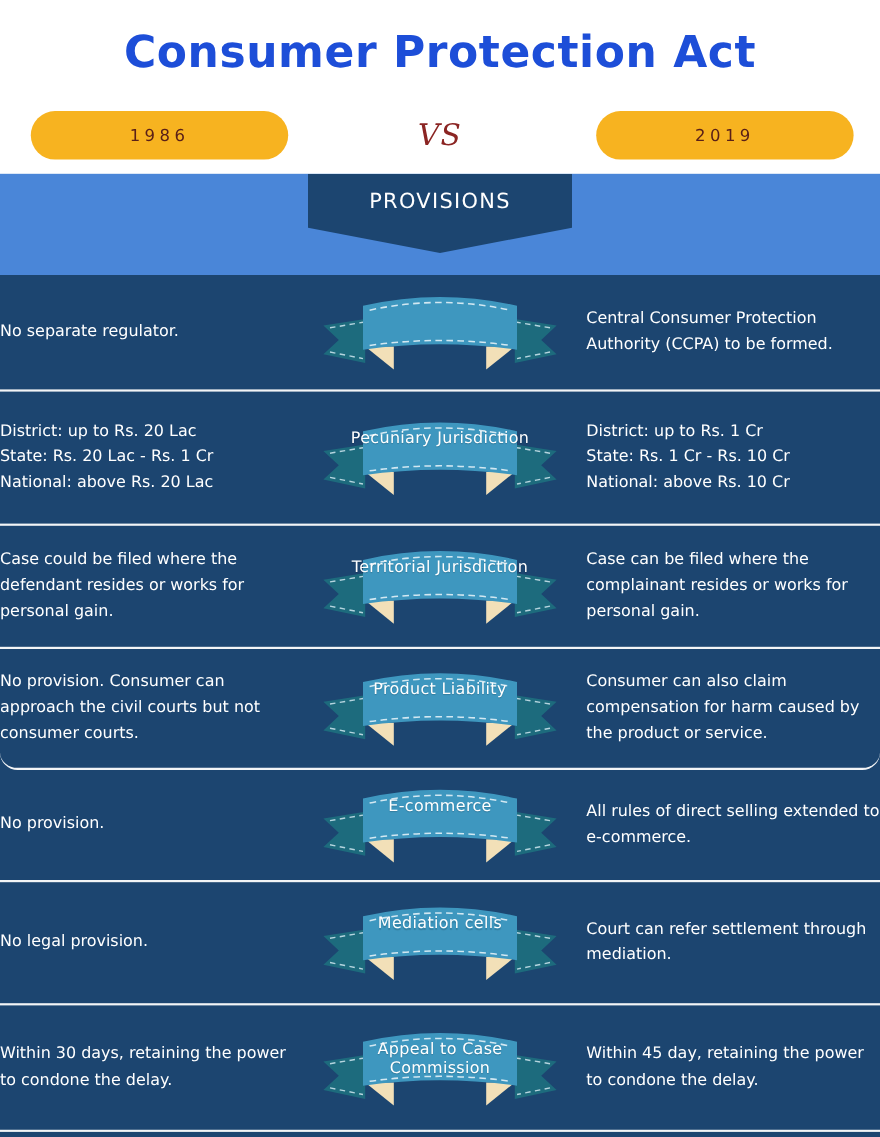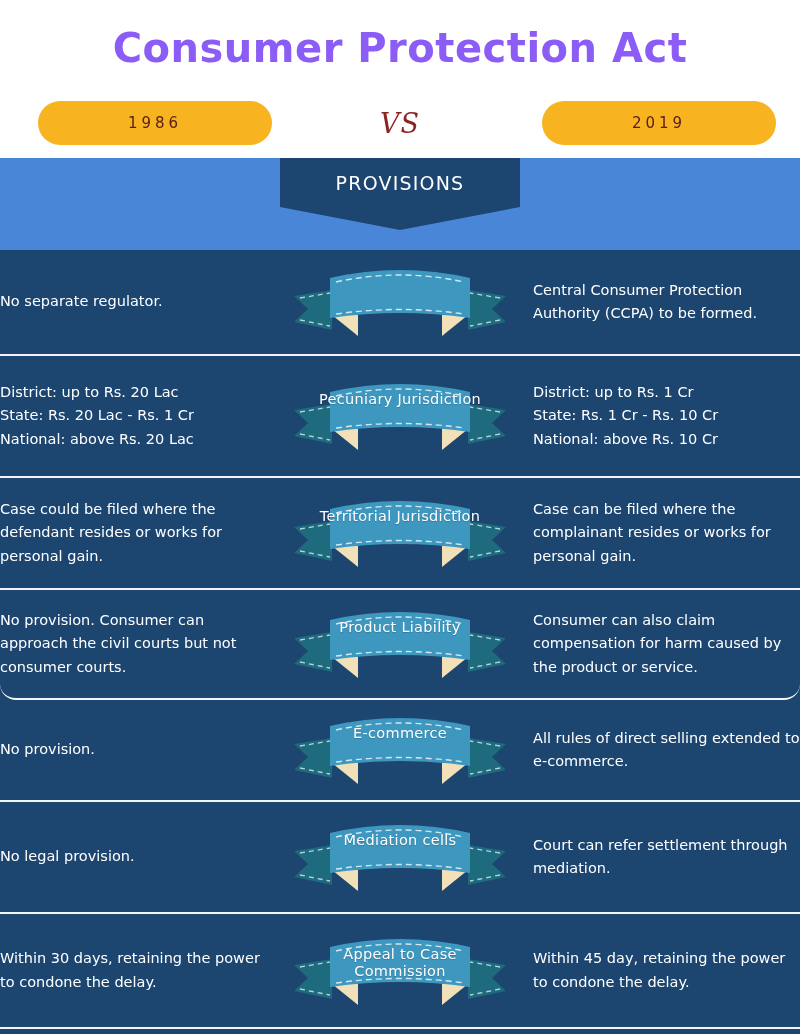--- a/index.html
+++ b/index.html
@@ -13,21 +13,21 @@
 
   
   .title-bar{
     height:96px;
     display:flex;align-items:center;justify-content:center;
     background:#ffffff;
   }
   .title{
     font-size:40px;
     font-weight:700;
-    color:#8b5cf6;
+    color:#1d4ed8;
     letter-spacing:0.5px;
     font-family:"DejaVu Sans","Liberation Sans",sans-serif;
   }
 
   
   .years-row{
     position:relative;
     height:62px;
     background:#ffffff;
     display:flex;align-items:center;
@@ -36,21 +36,21 @@
     position:absolute;top:5px;
     height:44px;
     border-radius:22px;
     background:#f7b320;
     display:flex;align-items:center;justify-content:center;
     color:#5a2018;
     font-size:15px;
     letter-spacing:4px;
     font-family:"DejaVu Sans","Liberation Sans",sans-serif;
   }
-  .pill-left{left:38px;width:234px;}
+  .pill-left{left:28px;width:234px;}
   .pill-right{right:24px;width:234px;}
   .vs{
     position:absolute;left:0;right:0;top:12px;
     text-align:center;
     color:#8b2523;
     font-size:27px;
     font-style:italic;
     font-family:"DejaVu Serif","Liberation Serif",serif;
     letter-spacing:1px;
   }

